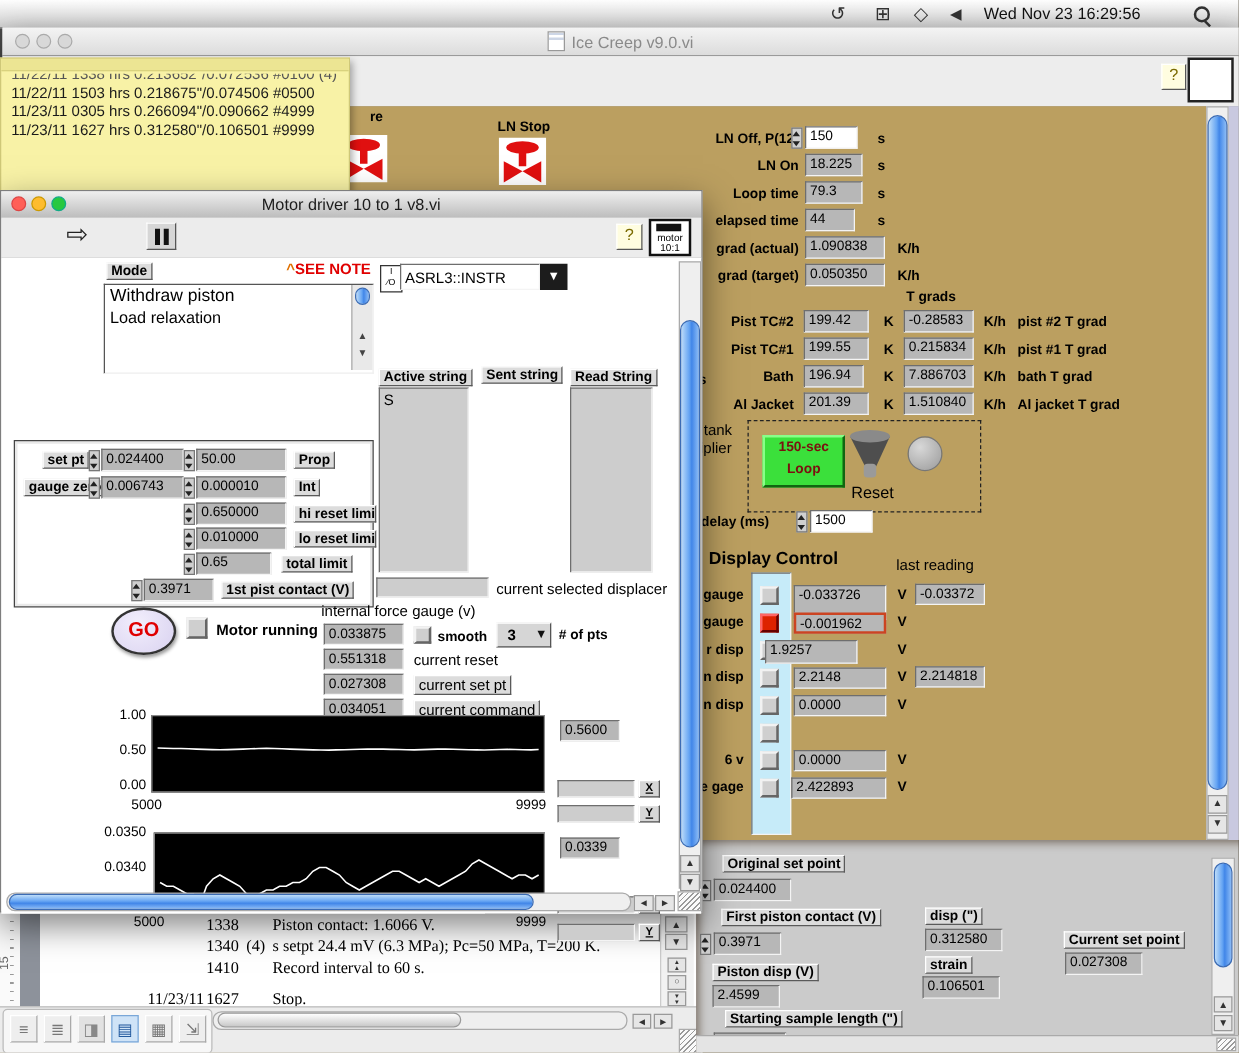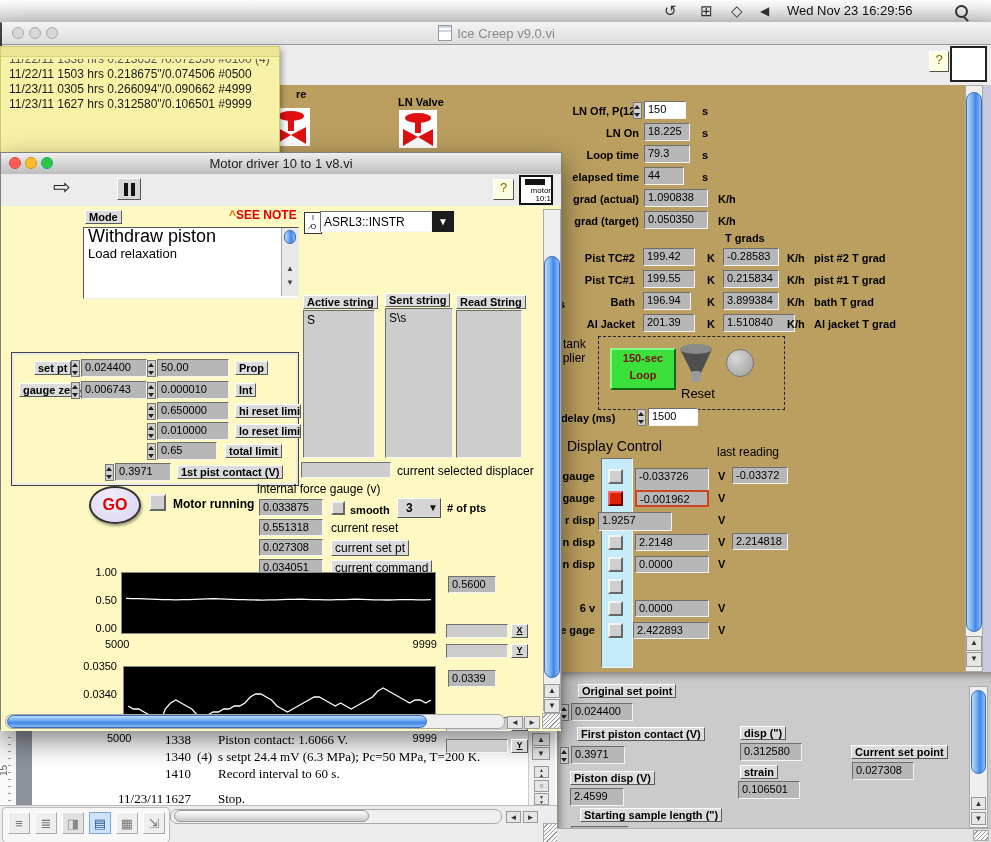--- a/index.html
+++ b/index.html
@@ -81,21 +81,21 @@
   <div class="abs" style="left:0;top:63px;width:963px;height:587px;background:#bb9f60;overflow:hidden;">
     <span class="abs blabel" style="left:294px;top:3px">re</span>
     <svg class="abs" style="left:270px;top:23px" width="38" height="38">
       <rect x="0" y="0" width="38" height="38" fill="#fff"></rect>
       <ellipse cx="19" cy="8" rx="13" ry="5" fill="#e01010"></ellipse>
       <rect x="16" y="8" width="6" height="15" fill="#e01010"></rect>
       <polygon points="4,19 4,36 19,27" fill="#e01010"></polygon>
       <polygon points="34,19 34,36 19,27" fill="#e01010"></polygon>
     </svg>
     <div class="abs blabel" style="left:280px;top:85px;height:4px;overflow:hidden">ssure Control</div>
-    <span class="abs blabel" style="left:396px;top:11px">LN Valve</span>
+    <span class="abs blabel" style="left:396px;top:11px">LN Stop</span>
     <svg class="abs" style="left:397px;top:25px" width="38" height="38">
       <rect x="0" y="0" width="38" height="38" fill="#fff"></rect>
       <ellipse cx="19" cy="8" rx="13" ry="5" fill="#e01010"></ellipse>
       <rect x="16" y="8" width="6" height="15" fill="#e01010"></rect>
       <polygon points="4,19 4,36 19,27" fill="#e01010"></polygon>
       <polygon points="34,19 34,36 19,27" fill="#e01010"></polygon>
     </svg>
     <div class="abs blabel" style="left:438px;top:85px;height:4px;overflow:hidden">LN Control</div>
 
     <div class="abs blabel rlabel" style="left:400px;top:20px;width:237px">LN Off, P(12)</div>
@@ -139,28 +139,28 @@
     <div class="abs blabel rlabel" style="left:500px;top:189px;width:133px">Pist TC#1</div>
     <div class="abs lvfield" style="left:641px;top:185px;width:52px;height:18px">199.55</div>
     <span class="abs blabel" style="left:705px;top:189px">K</span>
     <div class="abs lvfield" style="left:721px;top:185px;width:56px;height:18px">0.215834</div>
     <span class="abs blabel" style="left:785px;top:189px">K/h</span>
     <span class="abs blabel" style="left:812px;top:189px">pist #1 T grad</span>
 
     <div class="abs blabel rlabel" style="left:500px;top:211px;width:133px">Bath</div>
     <div class="abs lvfield" style="left:641px;top:207px;width:48px;height:18px">196.94</div>
     <span class="abs blabel" style="left:705px;top:211px">K</span>
-    <div class="abs lvfield" style="left:721px;top:207px;width:56px;height:18px">3.899384</div>
+    <div class="abs lvfield" style="left:721px;top:207px;width:56px;height:18px">7.886703</div>
     <span class="abs blabel" style="left:785px;top:211px">K/h</span>
     <span class="abs blabel" style="left:812px;top:211px">bath T grad</span>
 
     <div class="abs blabel rlabel" style="left:500px;top:233px;width:133px">Al Jacket</div>
     <div class="abs lvfield" style="left:641px;top:229px;width:52px;height:18px">201.39</div>
     <span class="abs blabel" style="left:705px;top:233px">K</span>
-    <div class="abs lvfield" style="left:721px;top:229px;width:72px;height:18px">1.510840</div>
+    <div class="abs lvfield" style="left:721px;top:229px;width:56px;height:18px">1.510840</div>
     <span class="abs blabel" style="left:785px;top:233px">K/h</span>
     <span class="abs blabel" style="left:812px;top:233px">Al jacket T grad</span>
 
     <span class="abs plabel" style="left:561px;top:252px">tank</span>
     <span class="abs plabel" style="left:558px;top:266px">iplier</span>
     <div class="abs dash-border" style="left:596px;top:251px;width:185px;height:72px"></div>
     <div class="abs" style="left:608px;top:263px;width:62px;height:38px;background:#3be03b;border:2px solid;border-color:#8f8 #161 #161 #8f8;text-align:center;font-weight:bold;font-size:11px;color:#7c1010;line-height:17px">
       <span>150-sec</span><br>
       <span>Loop</span>
     </div>
@@ -172,38 +172,38 @@
     <span class="abs plabel" style="left:679px;top:301px;font-size:13px">Reset</span>
     <div class="abs" style="left:724px;top:264px;width:26px;height:26px;border-radius:50%;background:radial-gradient(circle at 35% 30%,#d8d8d8,#9a9a9a);border:1px solid #777"></div>
 
     <div class="abs blabel" style="left:543px;top:327px">ad delay (ms)</div>
     <div class="abs spin" style="left:635px;top:324px">
         <i class="up"></i>
         <i class="dn"></i>
       </div>
     <div class="abs lvfield lvwhite" style="left:646px;top:323px;width:50px;height:18px">1500</div>
 
-    <span class="abs" style="left:565px;top:353px;font-size:14px;font-weight:normal">Display Control</span>
+    <span class="abs" style="left:565px;top:353px;font-size:14px;font-weight:bold">Display Control</span>
     <span class="abs plabel" style="left:715px;top:360px">last reading</span>
     <div class="abs" style="left:599px;top:373px;width:30px;height:208px;background:#c6ebf9;border:1px solid;border-color:#6e6e6e #f4f4f4 #f4f4f4 #6e6e6e"></div>
 
     <div class="abs blabel rlabel" style="left:481px;top:385px;width:112px">gauge</div>
     <div class="abs lvcheck" style="left:606px;top:384px;width:15px;height:15px"></div>
     <div class="abs lvfield" style="left:633px;top:383px;width:74px;height:28px">-0.033726</div>
     <span class="abs blabel" style="left:716px;top:385px">V</span>
     <div class="abs lvfield" style="left:730px;top:382px;width:56px;height:17px">-0.03372</div>
 
     <div class="abs blabel rlabel" style="left:481px;top:407px;width:112px">gauge</div>
     <div class="abs" style="left:606px;top:406px;width:15px;height:15px;background:#dd2200;border:2px solid;border-color:#f66 #600 #600 #f66;box-sizing:border-box"></div>
     <div class="abs lvfield" style="left:633px;top:405px;width:74px;height:17px;border:2px solid #cc4422">-0.001962</div>
     <span class="abs blabel" style="left:716px;top:407px">V</span>
 
     <div class="abs blabel rlabel" style="left:481px;top:429px;width:112px">r disp</div>
     <div class="abs lvcheck" style="left:606px;top:428px;width:15px;height:15px"></div>
-    <div class="abs lvfield" style="left:596px;top:427px;width:74px;height:19px">1.9257</div>
+    <div class="abs lvfield" style="left:610px;top:427px;width:74px;height:19px">1.9257</div>
     <span class="abs blabel" style="left:716px;top:429px">V</span>
 
     <div class="abs blabel rlabel" style="left:481px;top:451px;width:112px">n disp</div>
     <div class="abs lvcheck" style="left:606px;top:450px;width:15px;height:15px"></div>
     <div class="abs lvfield" style="left:633px;top:449px;width:74px;height:17px">2.2148</div>
     <span class="abs blabel" style="left:716px;top:451px">V</span>
     <div class="abs lvfield" style="left:730px;top:448px;width:56px;height:17px">2.214818</div>
 
     <div class="abs blabel rlabel" style="left:481px;top:473px;width:112px">n disp</div>
     <div class="abs lvcheck" style="left:606px;top:472px;width:15px;height:15px"></div>
@@ -334,32 +334,32 @@
     <span class="tl tl-grn" style="left:40px;top:4px"></span>
     <span>Motor driver 10 to 1 v8.vi</span>
   </div>
   <div class="abs" style="left:0;top:21px;width:560px;height:32px;background:#ececec;border-bottom:1px solid #8a8a8a">
     <span class="abs" style="left:52px;top:1px;font-size:21px;color:#222">⇨</span>
     <div class="abs btn3d" style="left:116px;top:4px;width:24px;height:22px">
       <span class="abs" style="left:6px;top:4px;width:4px;height:13px;background:#111"></span>
       <span class="abs" style="left:13px;top:4px;width:4px;height:13px;background:#111"></span>
     </div>
     <div class="abs btn3d" style="left:492px;top:5px;width:21px;height:21px;text-align:center;font-size:13px;color:#7a6a00;background:#fffde0">?</div>
-    <div class="abs" style="left:518px;top:1px;width:34px;height:30px;background:#fff;border:2px solid #111;font-size:8px;line-height:8px;text-align:right;padding-top:10px;box-sizing:border-box">
+    <div class="abs" style="left:518px;top:1px;width:34px;height:30px;background:#fff;border:2px solid #111;font-size:8px;line-height:8px;text-align:center;padding-top:10px;box-sizing:border-box">
       <span class="abs" style="left:4px;top:2px;width:20px;height:6px;background:#111"></span>
       <span>motor</span><br>
       <span>10:1</span>
     </div>
   </div>
 
-  <div class="abs" style="left:0;top:53px;width:560px;height:525px;background:#fef9c3">
+  <div class="abs" style="left:0;top:53px;width:560px;height:525px;background:#ffffff">
 
     <div class="abs lvlabel" style="left:84px;top:4px">Mode</div>
     <div class="abs" style="left:82px;top:21px;width:214px;height:70px;background:#fff;border:1px solid;border-color:#555 #eee #eee #555">
-      <div style="font-size:18px;height:17px;line-height:17px;padding-left:4px;white-space:nowrap">Withdraw piston</div>
+      <div style="font-size:14px;height:17px;line-height:17px;padding-left:4px;white-space:nowrap">Withdraw piston</div>
       <div style="font-size:13px;height:17px;line-height:17px;padding-left:4px;white-space:nowrap">Load relaxation</div>
       <div class="abs" style="right:0;top:0;width:16px;height:68px;background:#e9e9e9;border-left:1px solid #aaa">
         <span class="abs aqua-v" style="left:2px;top:2px;width:12px;height:14px;border-radius:7px"></span>
         <span class="abs" style="left:4px;top:36px;font-size:8px;color:#444">▲</span>
         <span class="abs" style="left:4px;top:50px;font-size:8px;color:#444">▼</span>
       </div>
     </div>
     <div class="abs" style="left:228px;top:2px;font-size:12px;font-weight:bold;white-space:nowrap">
       <span style="color:#e07000">^</span><span style="color:#e00000">SEE NOTE</span>
     </div>
@@ -415,21 +415,20 @@
     <div class="abs spin" style="left:104px;top:258px">
         <i class="up"></i>
         <i class="dn"></i>
       </div>
     <div class="abs lvfield" style="left:114px;top:257px;width:56px;height:18px">0.3971</div>
     <div class="abs lvlabel" style="left:176px;top:259px">1st pist contact (V)</div>
 
     <div class="abs lvlabel" style="left:302px;top:89px">Active string</div>
     <div class="abs lvfield" style="left:302px;top:104px;width:72px;height:148px;background:#cdcdcd;font-size:12px;padding-top:2px">S</div>
     <div class="abs lvlabel" style="left:384px;top:87px">Sent string</div>
-    <div class="abs lvfield" style="left:384px;top:102px;width:68px;height:150px;background:#cdcdcd;font-size:12px;padding-top:2px">S\s</div>
     <div class="abs lvlabel" style="left:455px;top:89px">Read String</div>
     <div class="abs lvfield" style="left:455px;top:104px;width:66px;height:148px;background:#cdcdcd;font-size:12px;padding-top:2px"></div>
     <div class="abs lvfield" style="left:300px;top:256px;width:90px;height:16px;background:#cdcdcd"></div>
     <span class="abs plabel" style="left:396px;top:258px">current selected displacer</span>
 
     <div class="abs" style="left:88px;top:280px;width:52px;height:38px;border-radius:50%;background:radial-gradient(circle at 40% 30%,#f2eefc,#d9d2f0);border:2px solid #333;box-sizing:border-box;text-align:center;line-height:34px;font-size:16px;font-weight:bold;color:#e00000;box-shadow:1px 2px 3px rgba(0,0,0,.4)">GO</div>
     <div class="abs lvcheck" style="left:148px;top:288px;width:17px;height:17px"></div>
     <span class="abs blabel" style="left:172px;top:291px;font-size:12px">Motor running</span>
 
     <span class="abs plabel" style="left:256px;top:276px">internal force gauge (v)</span>

